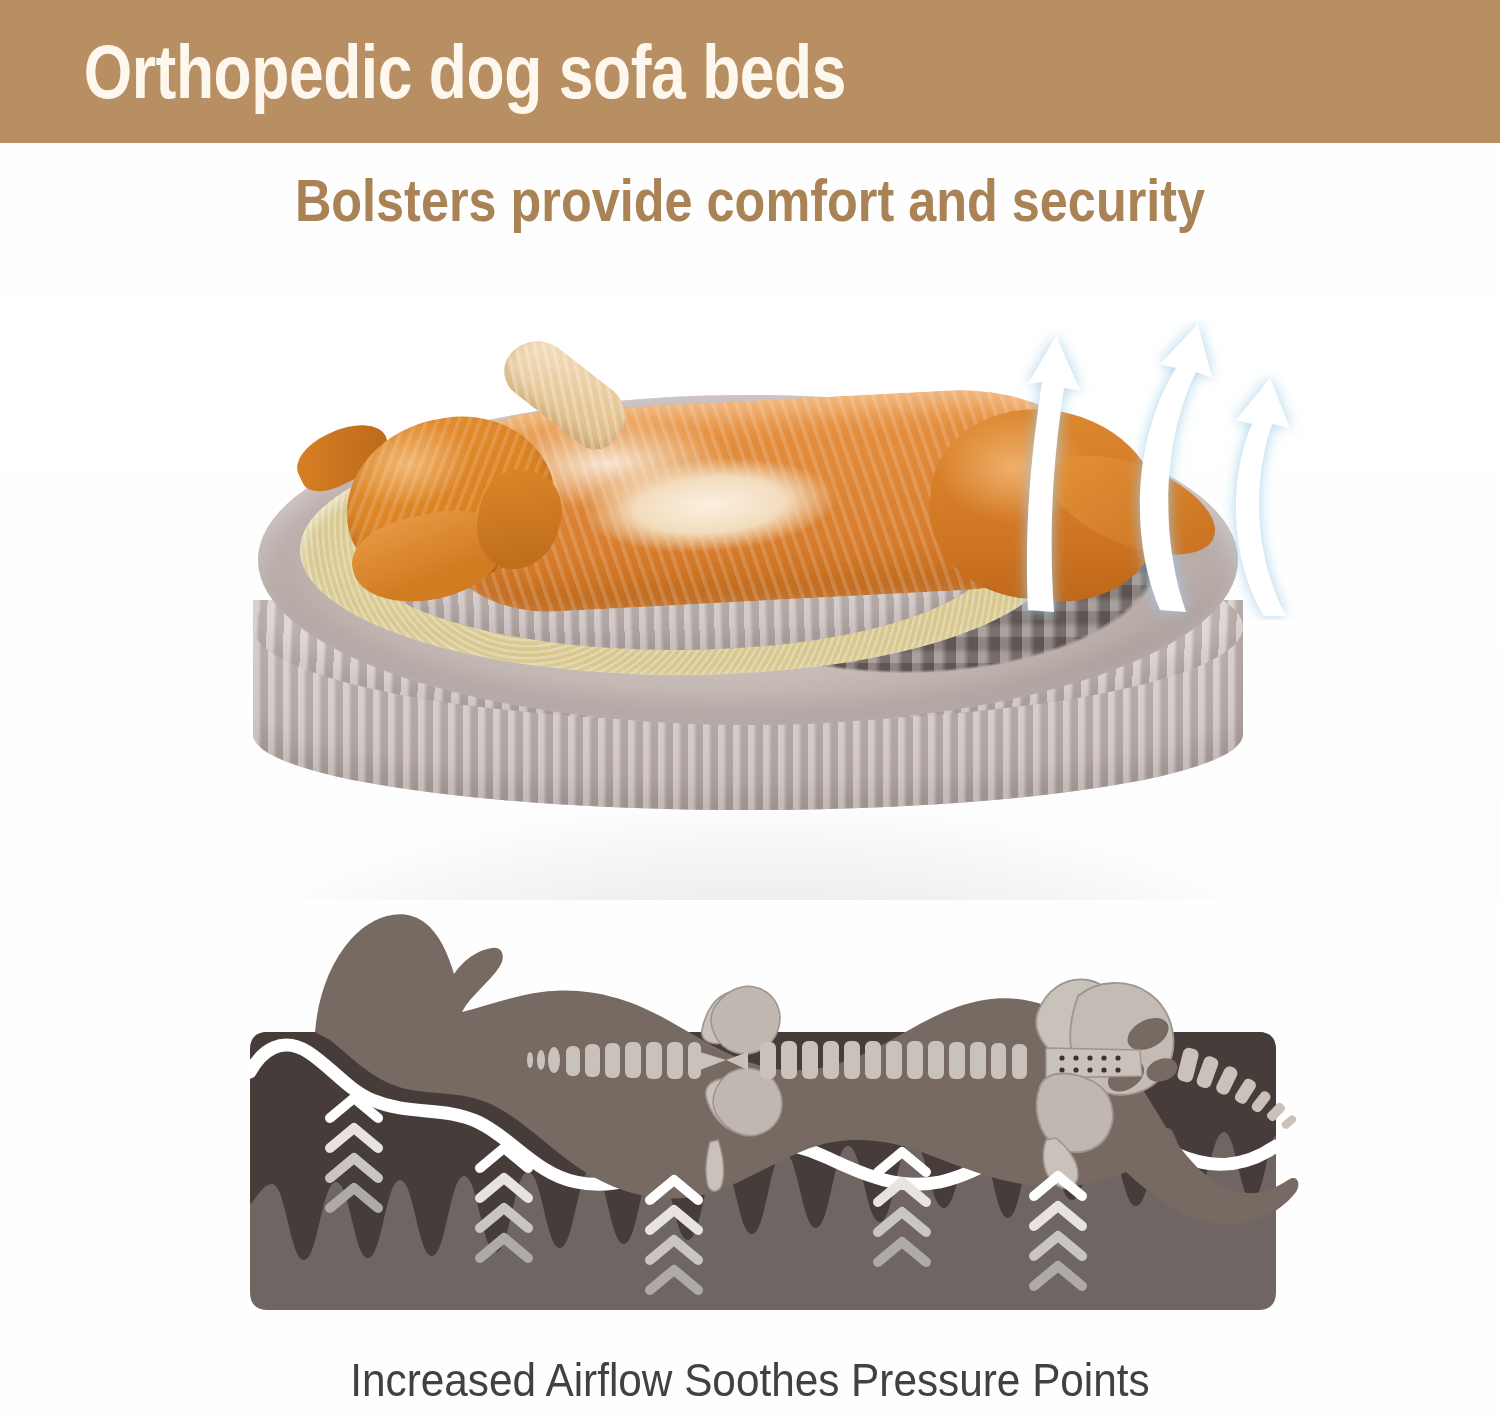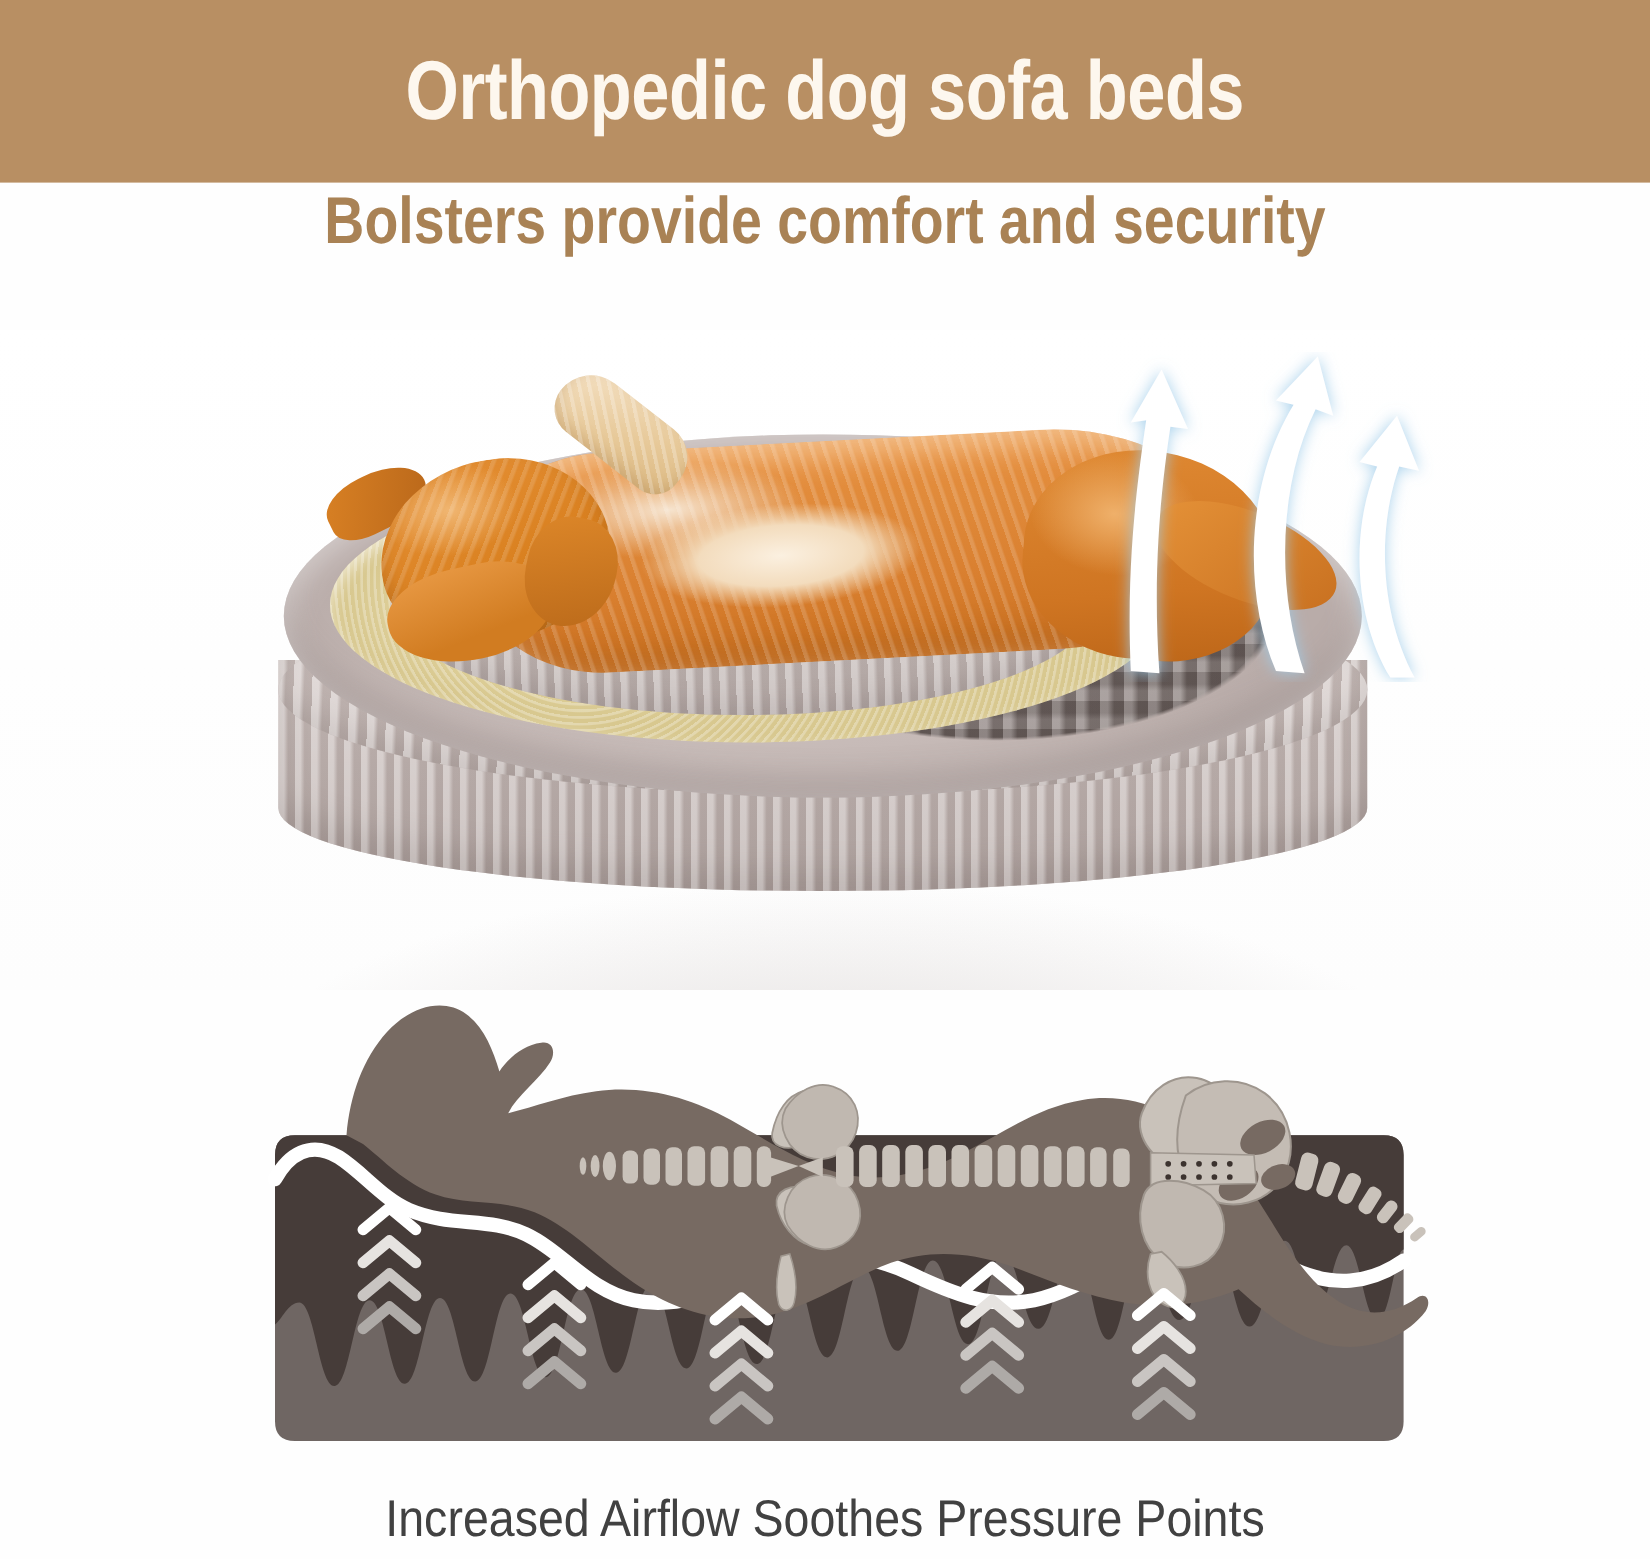--- a/index.html
+++ b/index.html
@@ -6,23 +6,23 @@
   html,body { background:#ffffff; }
   body {
     width:1500px; height:1417px;
     font-family:"Liberation Sans", sans-serif;
     position:relative; overflow:hidden;
     background:#fefefe;
   }
 
   
   #header-band {
-    position:absolute; left:0; top:0; width:1500px; height:166px;
+    position:absolute; left:0; top:0; width:1500px; height:143px;
     background:#b88f63;
-    display:flex; align-items:center; justify-content:center;
+    display:flex; align-items:center; justify-content:flex-start;
   }
   #header-title {
     font-size:76px; font-weight:700; color:#fdf7ee;
     letter-spacing:-0.5px;
     transform:scaleX(0.82);
     white-space:nowrap;
     line-height:1;
   }
 
   

